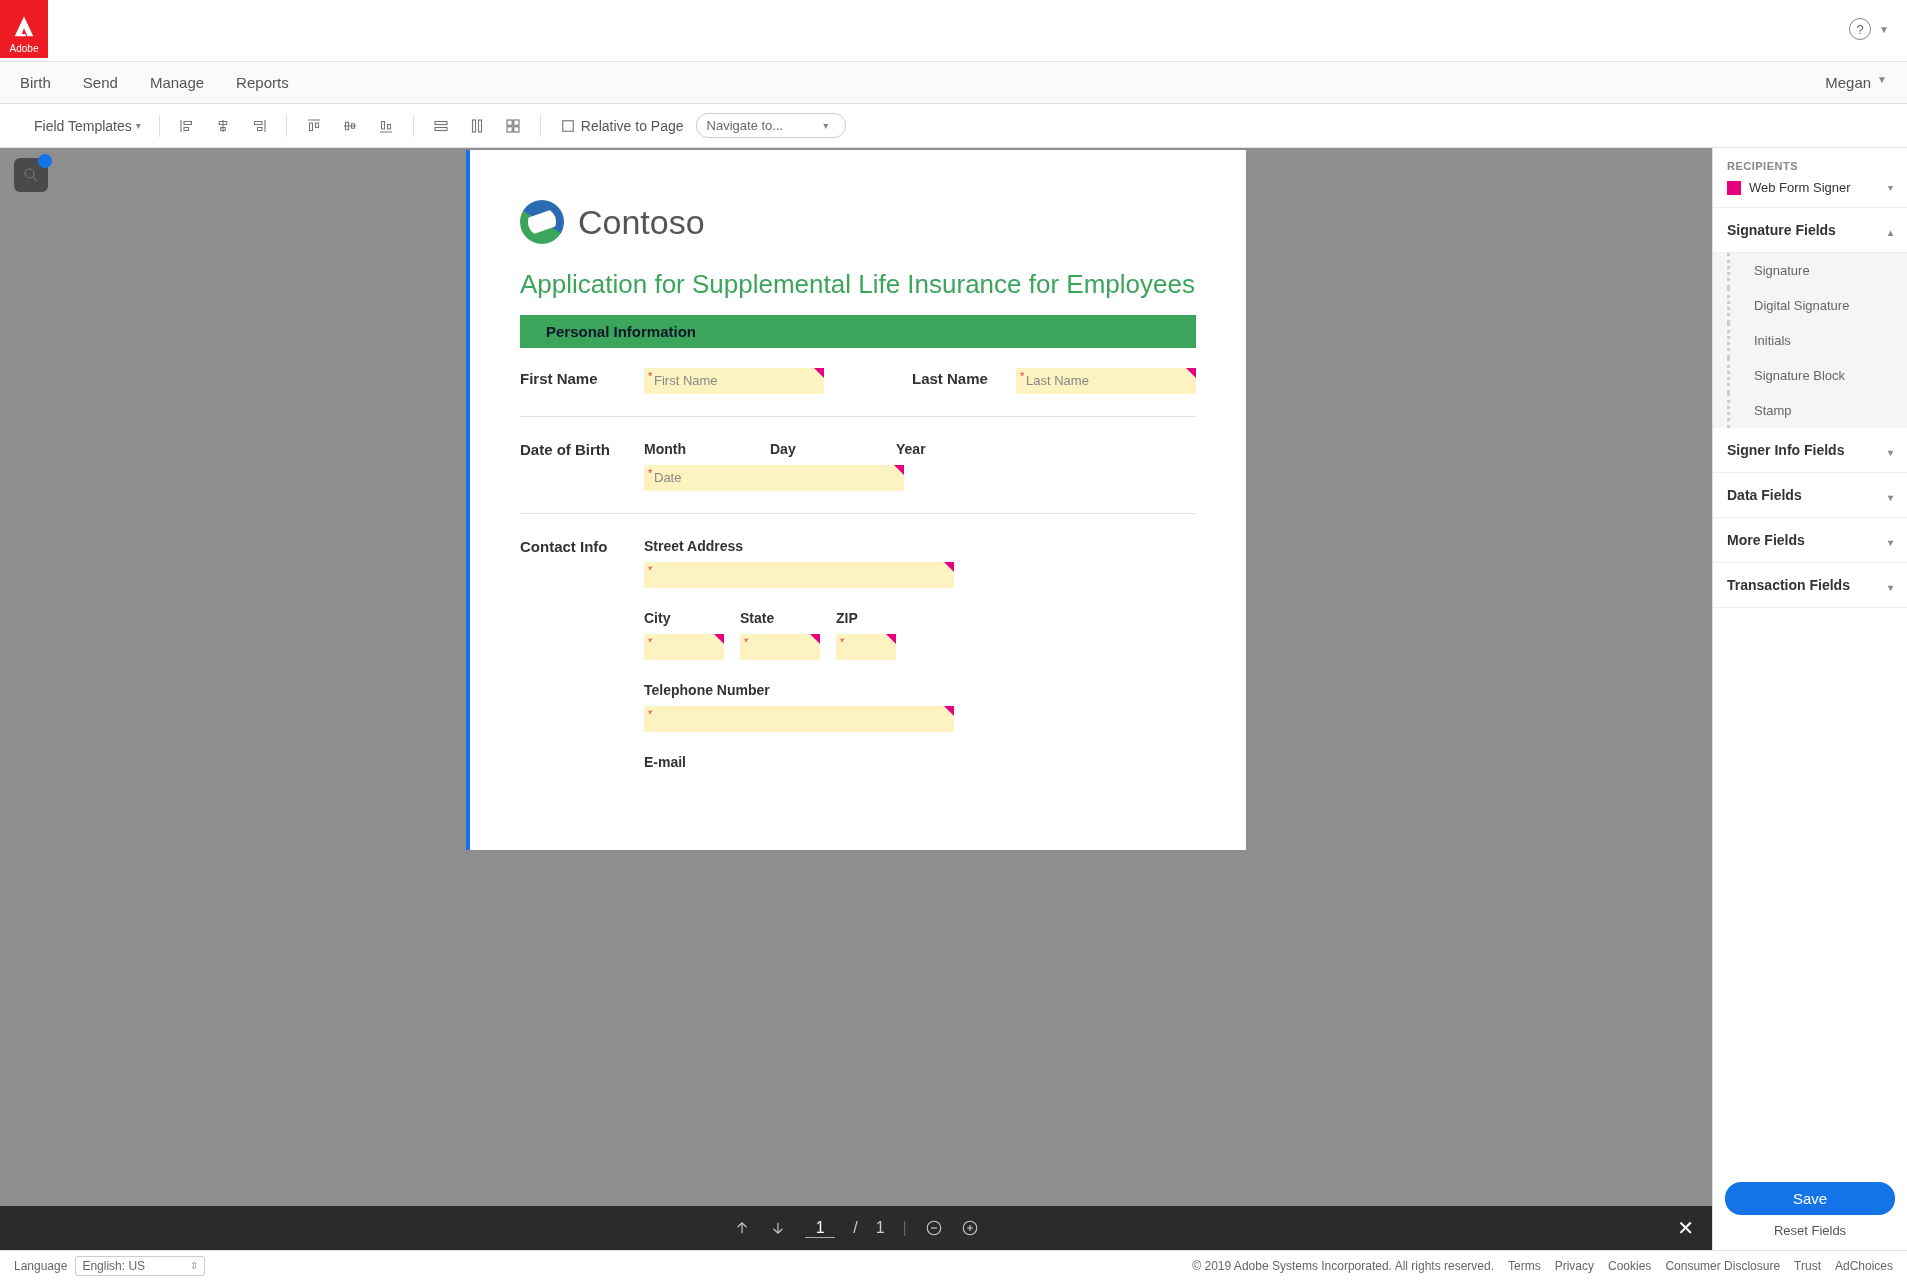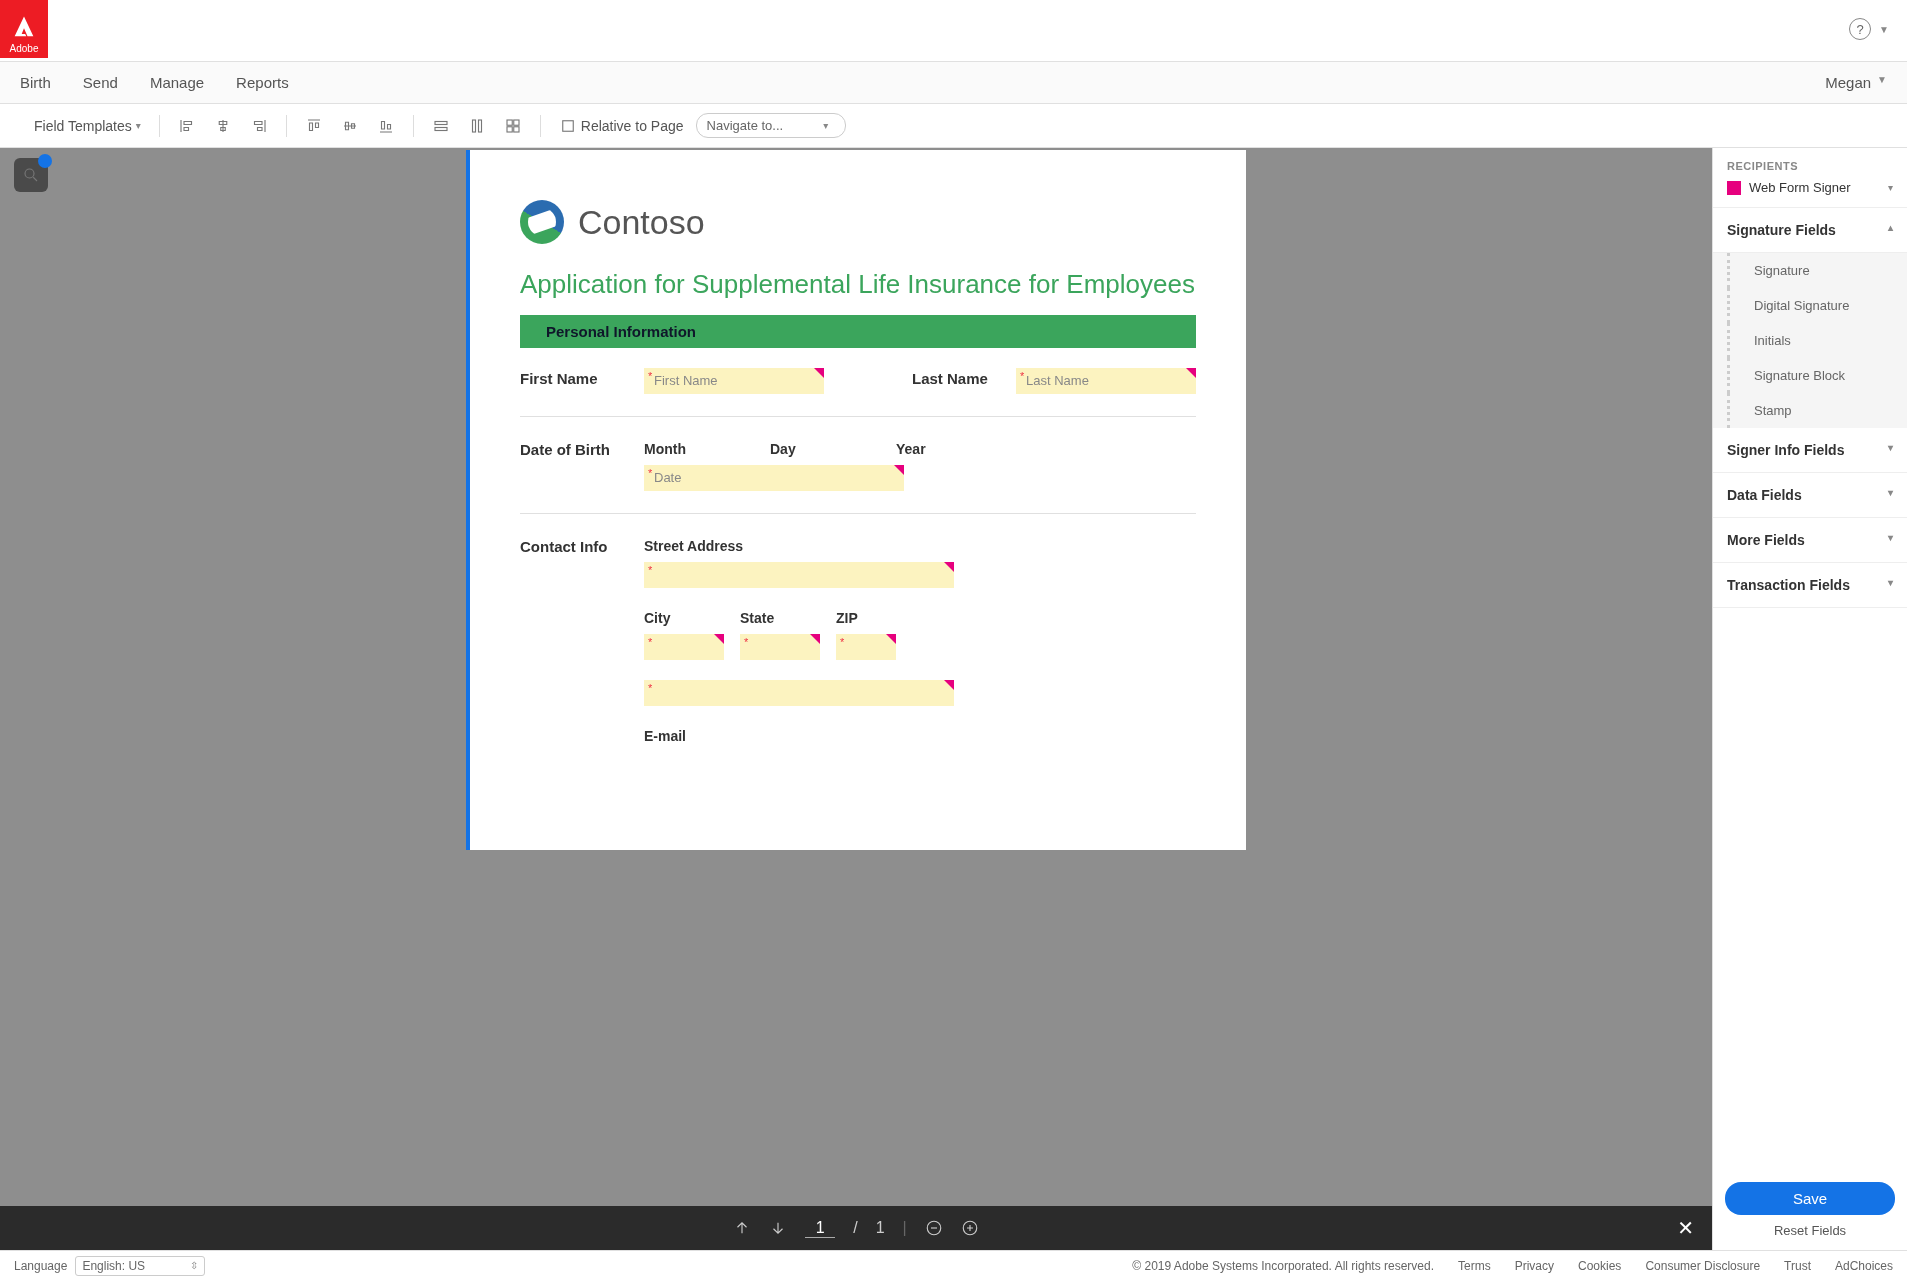--- a/index.html
+++ b/index.html
@@ -50,37 +50,37 @@
 .fld .req { color: #e34; position: absolute; top: 2px; left: 4px; font-size: 11px; }
 .fld::after { content: ""; position: absolute; top: 0; right: 0; border-style: solid; border-width: 0 10px 10px 0; border-color: transparent #e6007e transparent transparent; }
 .hr-sep { border-top: 1px solid #e0e0e0; margin: 22px 0; }
 
 
 .right-panel { width: 195px; border-left: 1px solid #e0e0e0; background: #fff; display: flex; flex-direction: column; font-size: 13px; }
 .rp-section { padding: 12px 14px; border-bottom: 1px solid #eee; }
 .rp-heading { font-size: 11px; color: #888; letter-spacing: 0.5px; margin-bottom: 8px; font-weight: 600; }
 .rp-signer { display: flex; align-items: center; gap: 8px; cursor: pointer; }
 .rp-signer-sw { width: 14px; height: 14px; background: #e6007e; }
-.rp-acc { padding: 14px; border-bottom: 1px solid #eee; display: flex; justify-content: space-between; align-items: flex-start; cursor: pointer; color: #333; font-weight: 600; font-size: 14px; }
+.rp-acc { padding: 14px; border-bottom: 1px solid #eee; display: flex; justify-content: space-between; align-items: flex-end; cursor: pointer; color: #333; font-weight: 600; font-size: 14px; }
 .rp-sub { background: #f5f5f5; }
 .rp-sub-item { padding: 10px 14px 10px 24px; color: #666; cursor: pointer; border-left: 3px dotted #ccc; margin-left: 14px; font-size: 13px; }
 .rp-actions { margin-top: auto; padding: 12px; text-align: center; }
 .save-btn { background: #1473e6; color: #fff; border: none; border-radius: 16px; padding: 8px 0; width: 100%; font-size: 15px; cursor: pointer; margin-bottom: 8px; }
 .reset-link { color: #555; font-size: 13px; cursor: pointer; }
 
 
 .page-bar { position: absolute; bottom: 0; left: 0; right: 0; height: 44px; background: #2b2b2b; display: flex; align-items: center; justify-content: center; color: #ccc; gap: 18px; }
 .page-bar .pg-input { width: 30px; text-align: center; border-bottom: 1px solid #aaa; color: #fff; }
 .page-bar .close-x { position: absolute; right: 18px; font-size: 20px; cursor: pointer; color: #fff; }
 .page-bar svg { cursor: pointer; }
 
 
 .footer { height: 30px; border-top: 1px solid #e0e0e0; display: flex; align-items: center; padding: 0 14px; font-size: 12px; color: #666; gap: 8px; }
 .lang-select { border: 1px solid #ccc; border-radius: 3px; padding: 2px 6px; font-size: 12px; width: 130px; display: flex; justify-content: space-between; align-items: center; cursor: pointer; background: #fff; text-align: center; }
-.footer-right { margin-left: auto; display: flex; gap: 24px; align-items: center; }
+.footer-right { margin-left: auto; display: flex; gap: 14px; align-items: center; }
 .footer-right span { cursor: pointer; }
 
 svg.ic { width: 18px; height: 18px; stroke: #777; stroke-width: 1.5; fill: none; }
 </style>
 </head>
 <body>
 
 <div class="app">
 
   <div class="brand-bar">
@@ -254,20 +254,21 @@
                   </div>
                 </div>
               <div class="col">
                   <div class="label small">ZIP</div>
                   <div class="fld" style="width:60px">
                     <span class="req">*</span>
                   </div>
                 </div>
             </div>
             <div style="height:12px"></div>
+            <div class="label small">Telephone Number</div>
             <div class="fld" style="width:310px">
                 <span class="req">*</span>
               </div>
             <div style="height:12px"></div>
             <div class="label small">E-mail</div>
           </div>
         </div>
       </div>
 
       <div class="page-bar">

